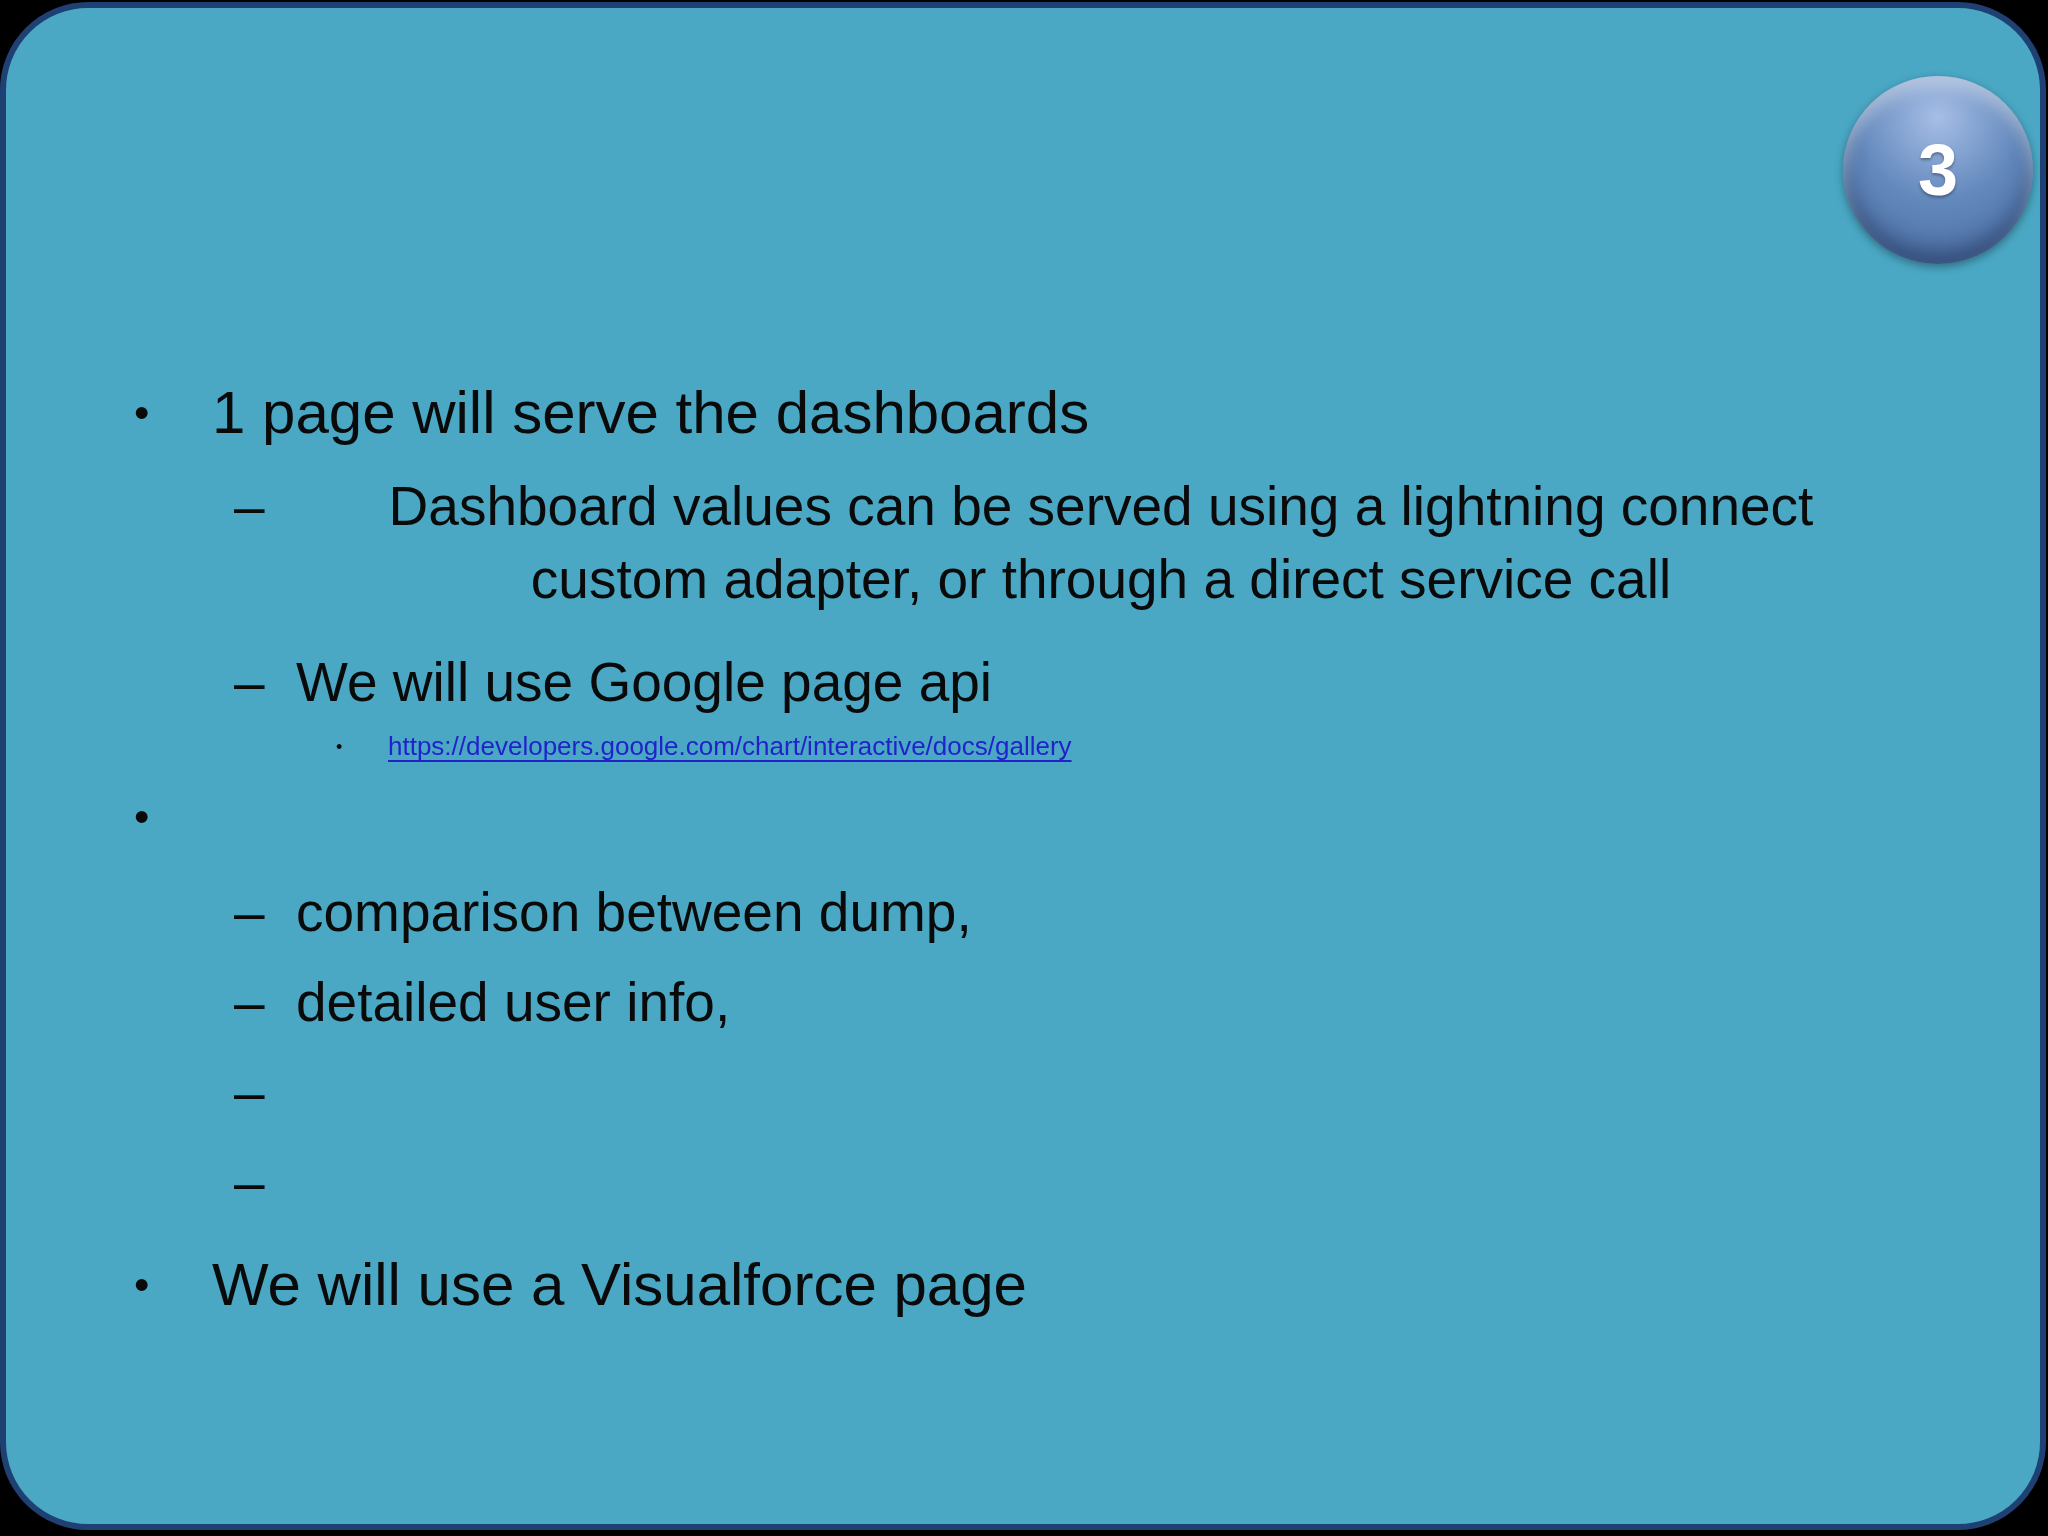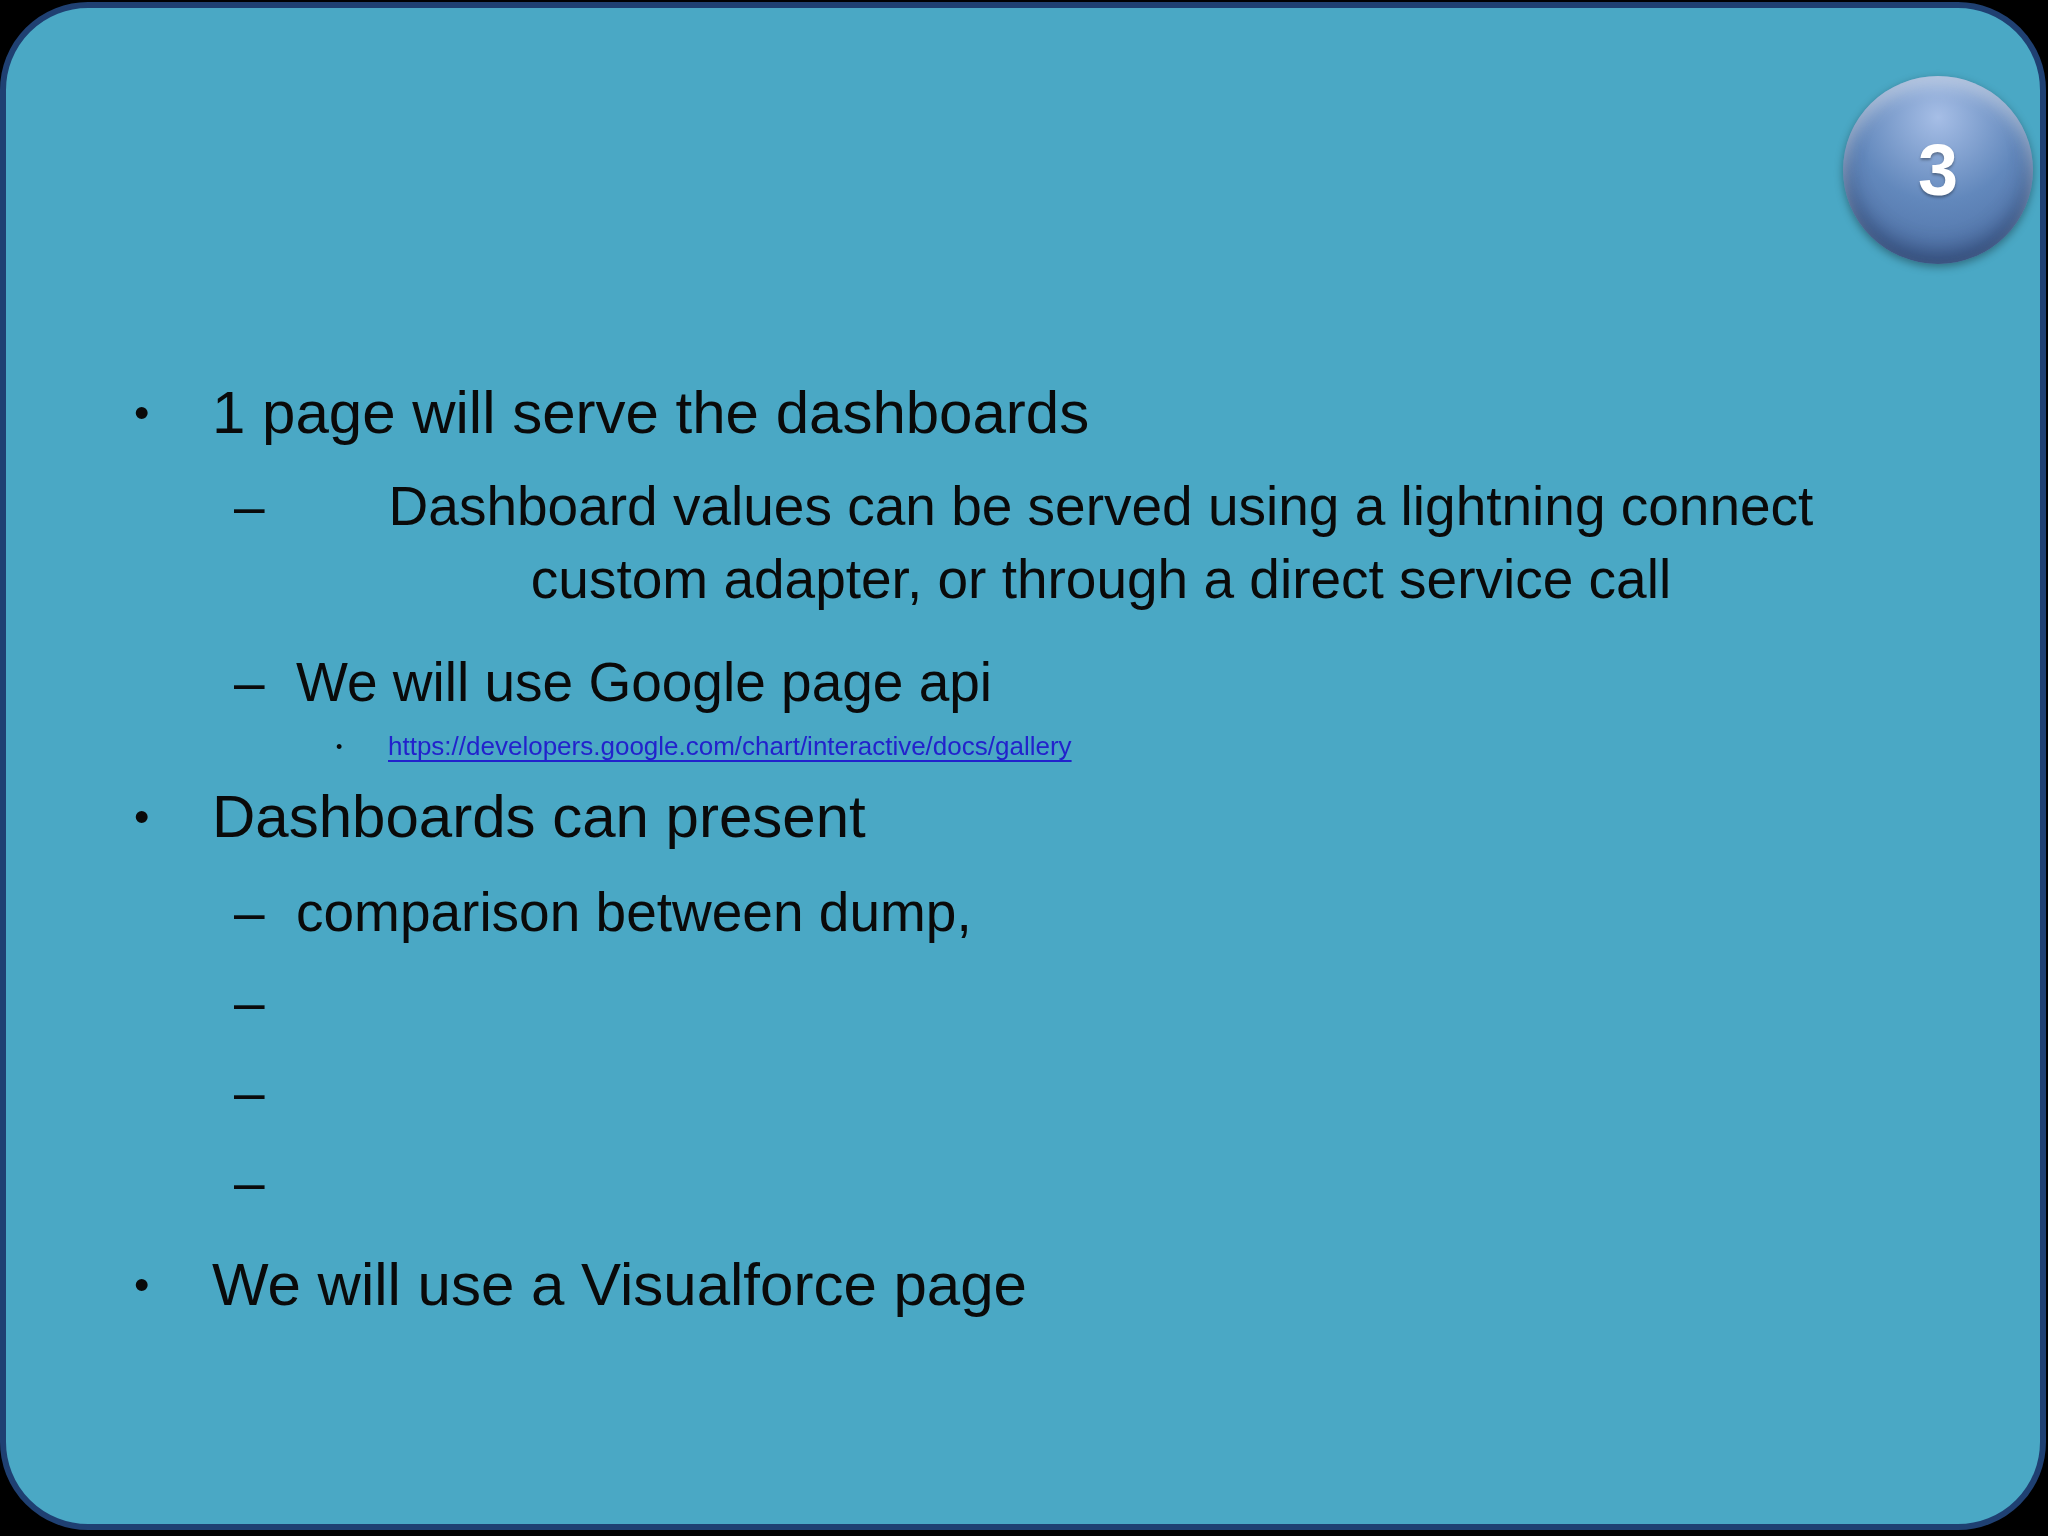--- a/index.html
+++ b/index.html
@@ -120,30 +120,30 @@
       <span class="t">We will use Google page api</span>
     </div>
 
     <div class="row l3 r-link">
       <span class="m">•</span>
       <a href="#" class="t">https://developers.google.com/chart/interactive/docs/gallery</a>
     </div>
 
     <div class="row l1 r-b2">
       <span class="m">•</span>
-      <span class="t">Dashboards can present</span>
     </div>
 
     <div class="row l2 r-b2s1">
       <span class="m">–</span>
       <span class="t">comparison between dump,</span>
     </div>
 
     <div class="row l2 r-b2s2">
       <span class="m">–</span>
+      <span class="t">detailed user info,</span>
     </div>
 
     <div class="row l2 r-b2s3">
       <span class="m">–</span>
     </div>
 
     <div class="row l2 r-b2s4">
       <span class="m">–</span>
     </div>
 

